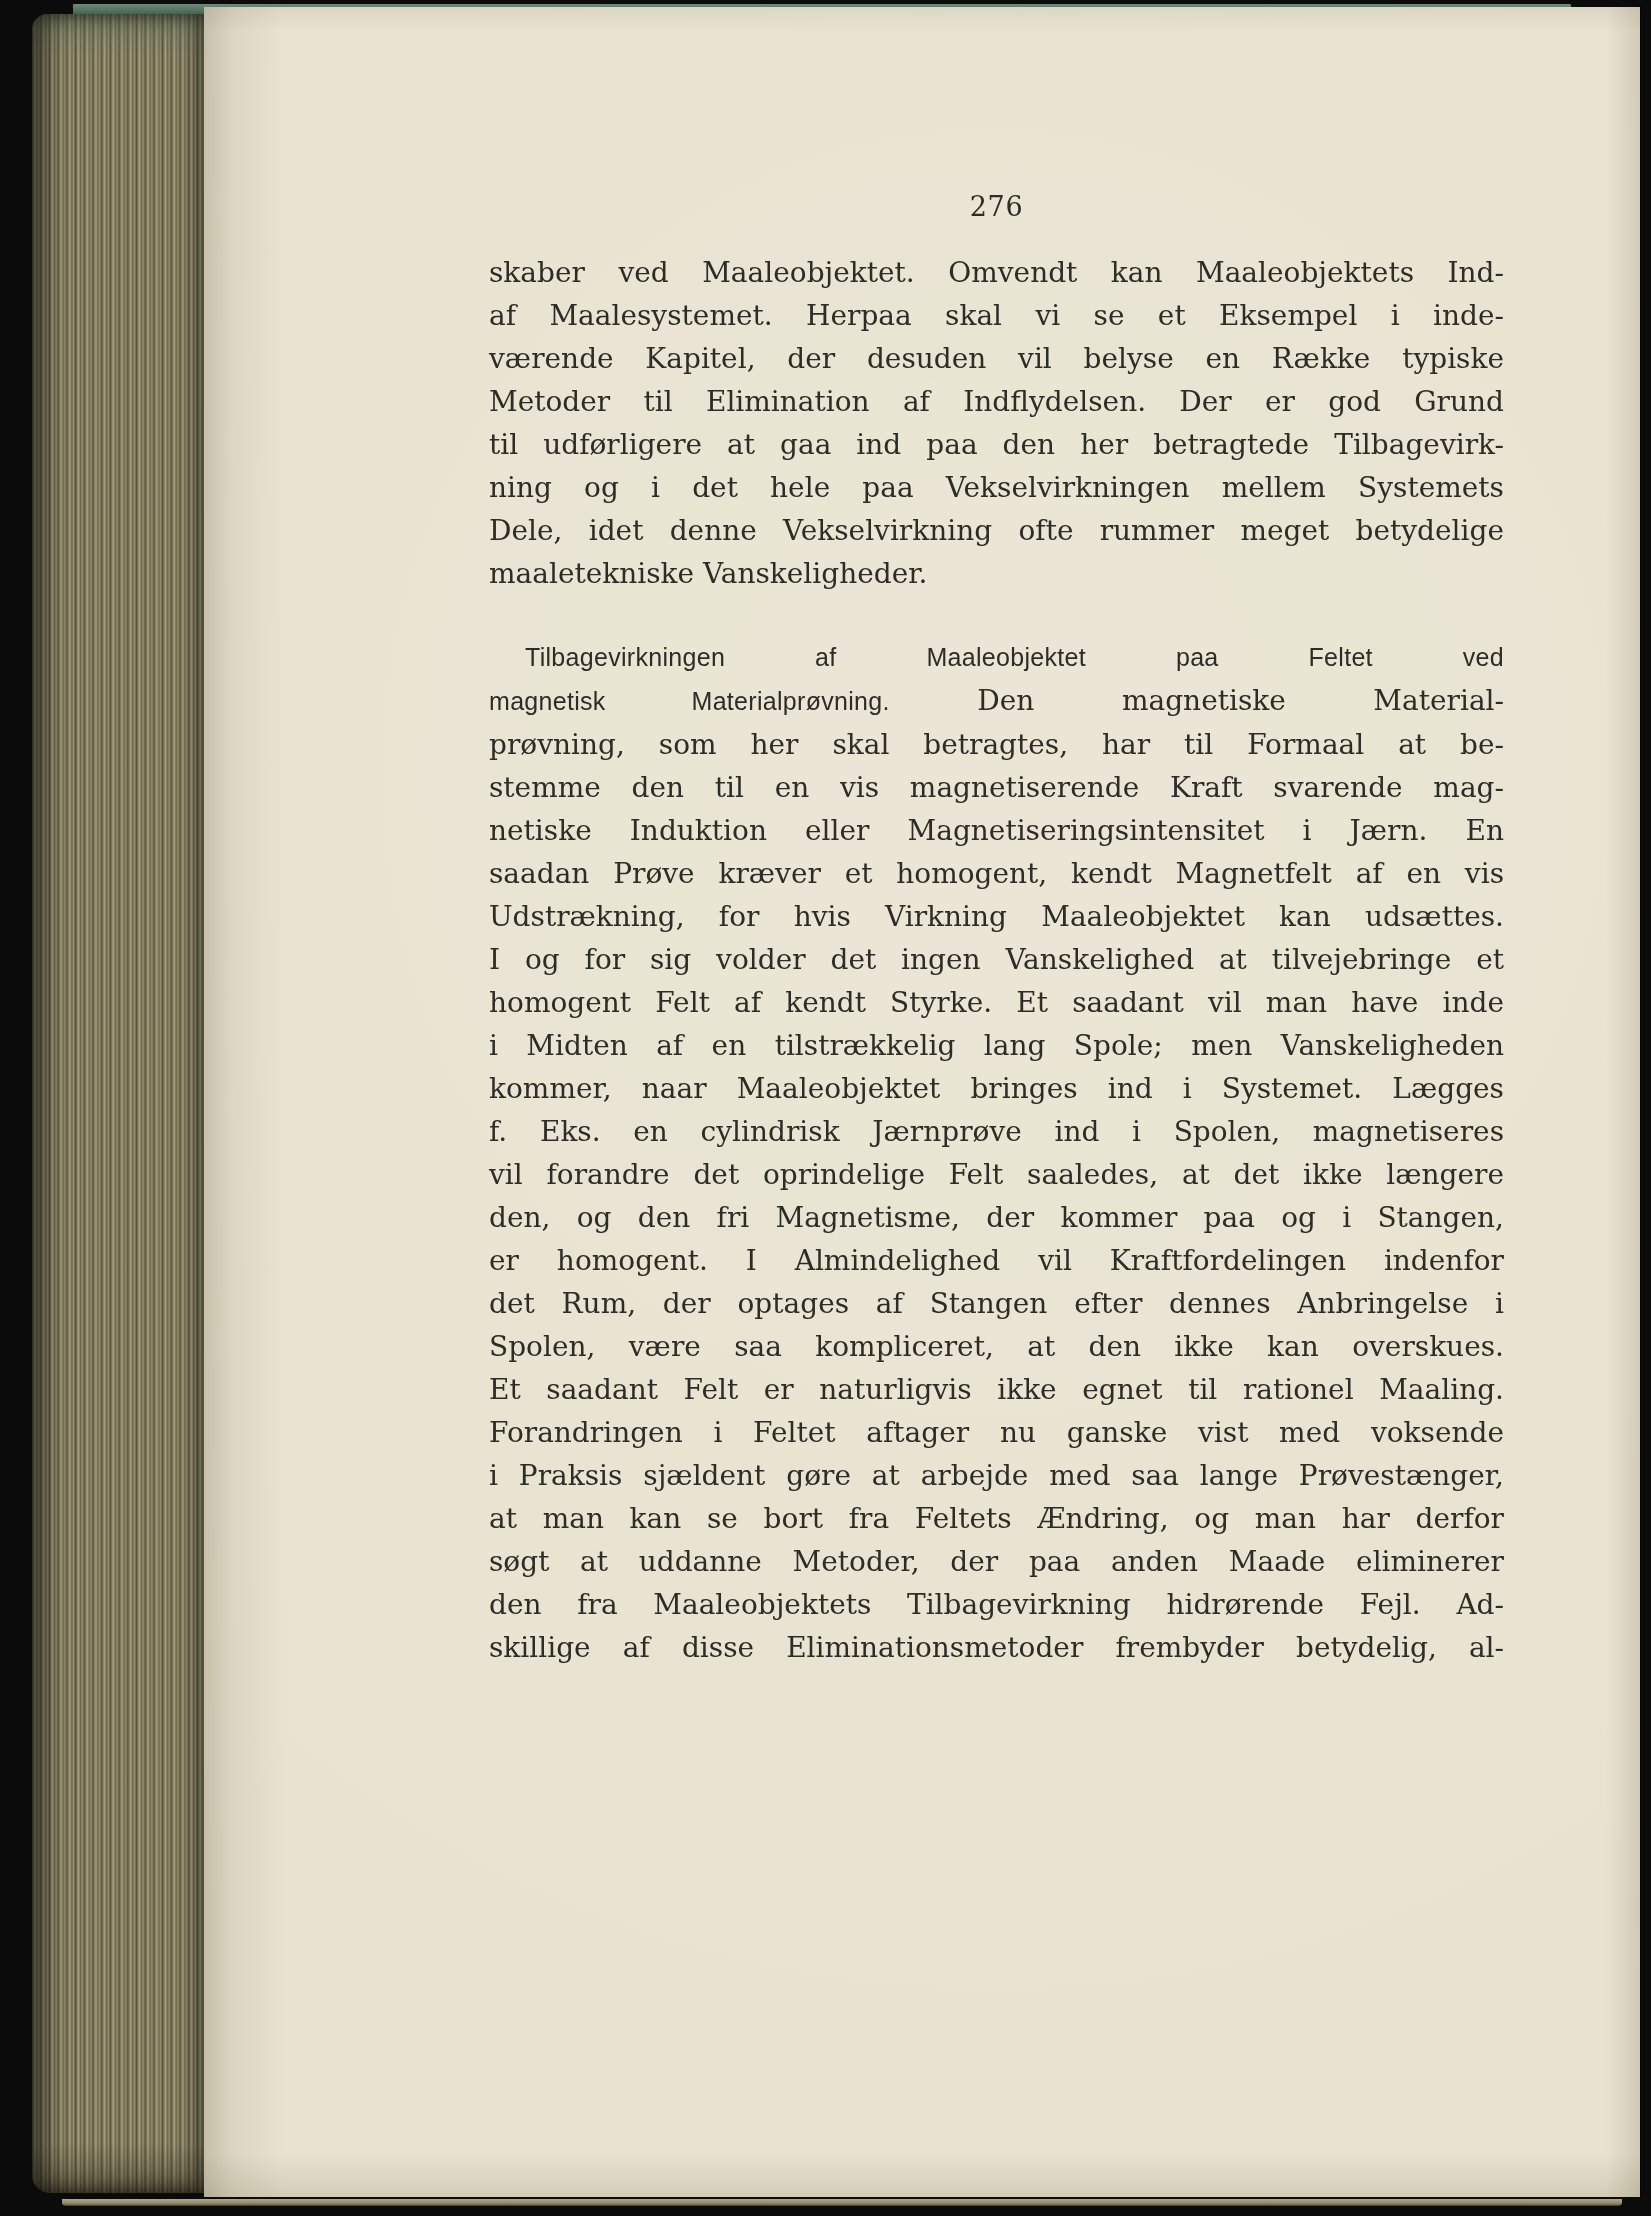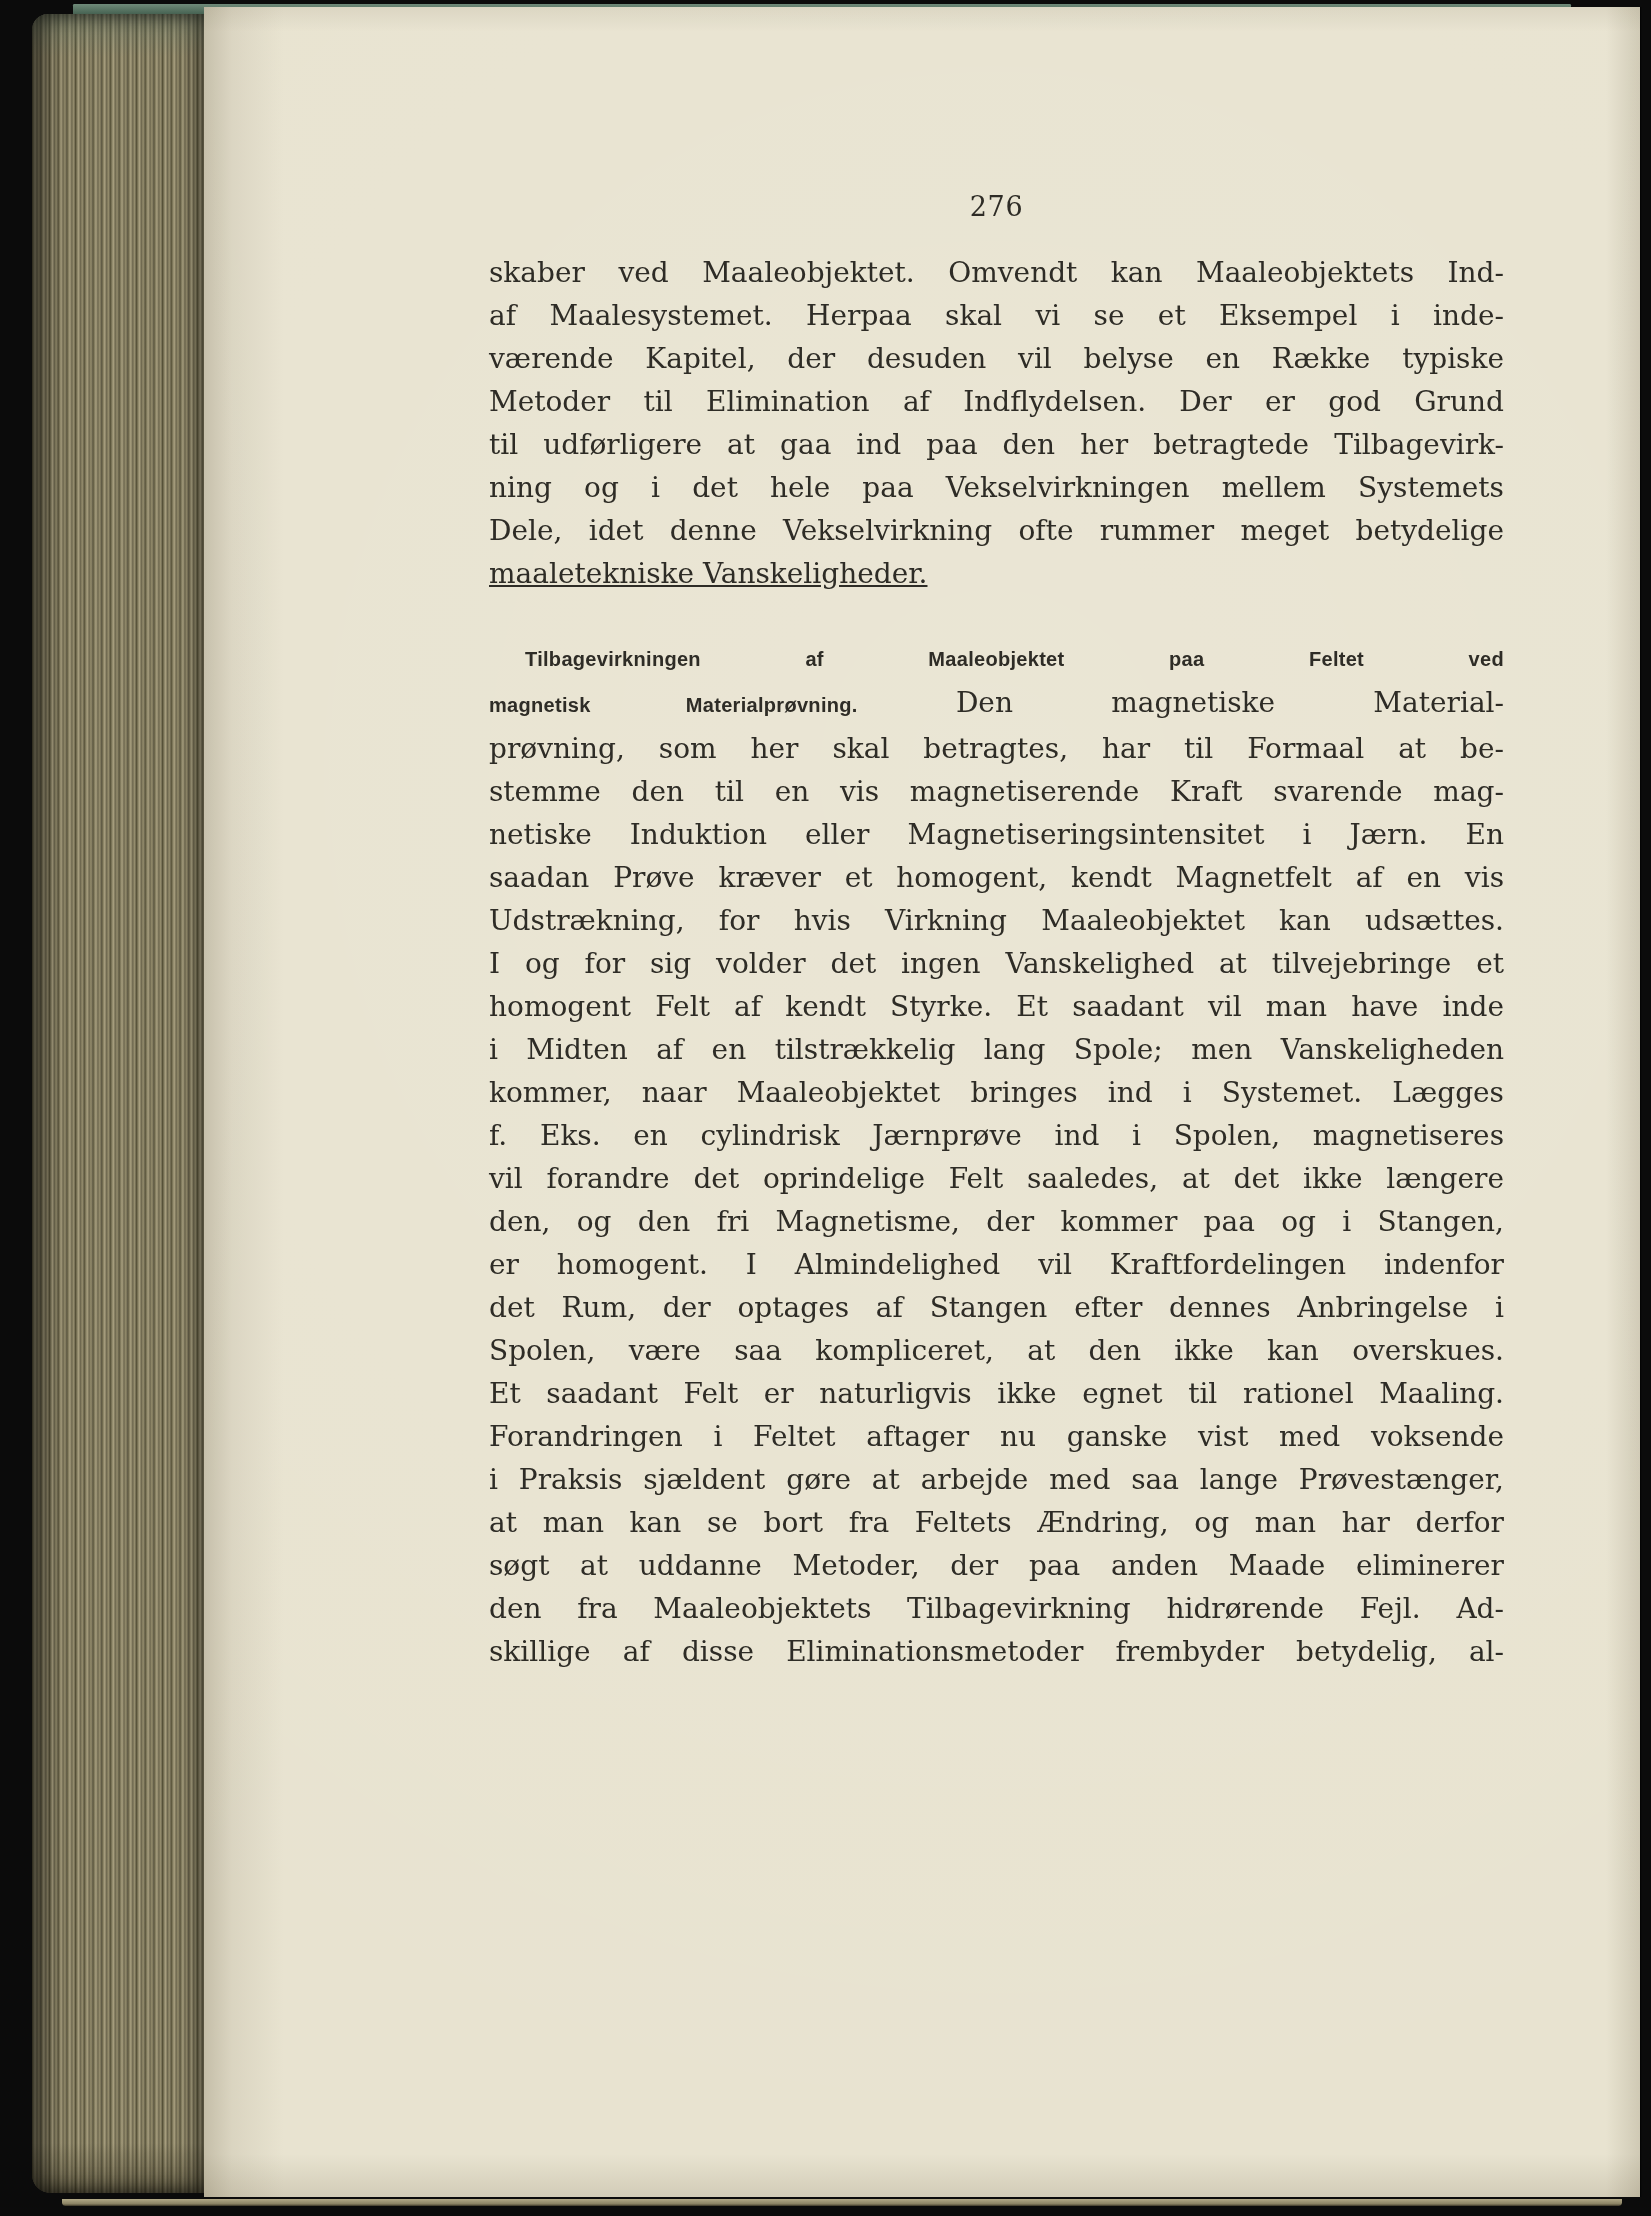--- a/index.html
+++ b/index.html
@@ -67,26 +67,26 @@
     font-size: 27px;
     letter-spacing: 0.6px;
     margin-bottom: 28.5px;
   }
   .paragraph + .paragraph { margin-top: 40px; }
   .line {
     line-height: 43px;
     text-align: justify;
     text-align-last: justify;
   }
-  .line.no-stretch { text-align-last: left; text-decoration: underline; }
+  .line.no-stretch { text-align-last: left; }
   .line.indent { text-indent: 36px; }
   .bold {
     font-family: "Liberation Sans", sans-serif;
-    font-weight: 700;
-    font-size: 20px;
+    font-weight: 400;
+    font-size: 25px;
     letter-spacing: 0.3px;
   }
 </style>
 </head>
 <body>
 
 <div class="scan">
   <div class="top-cover"></div>
   <div class="page-stack"></div>
   <div class="page">

